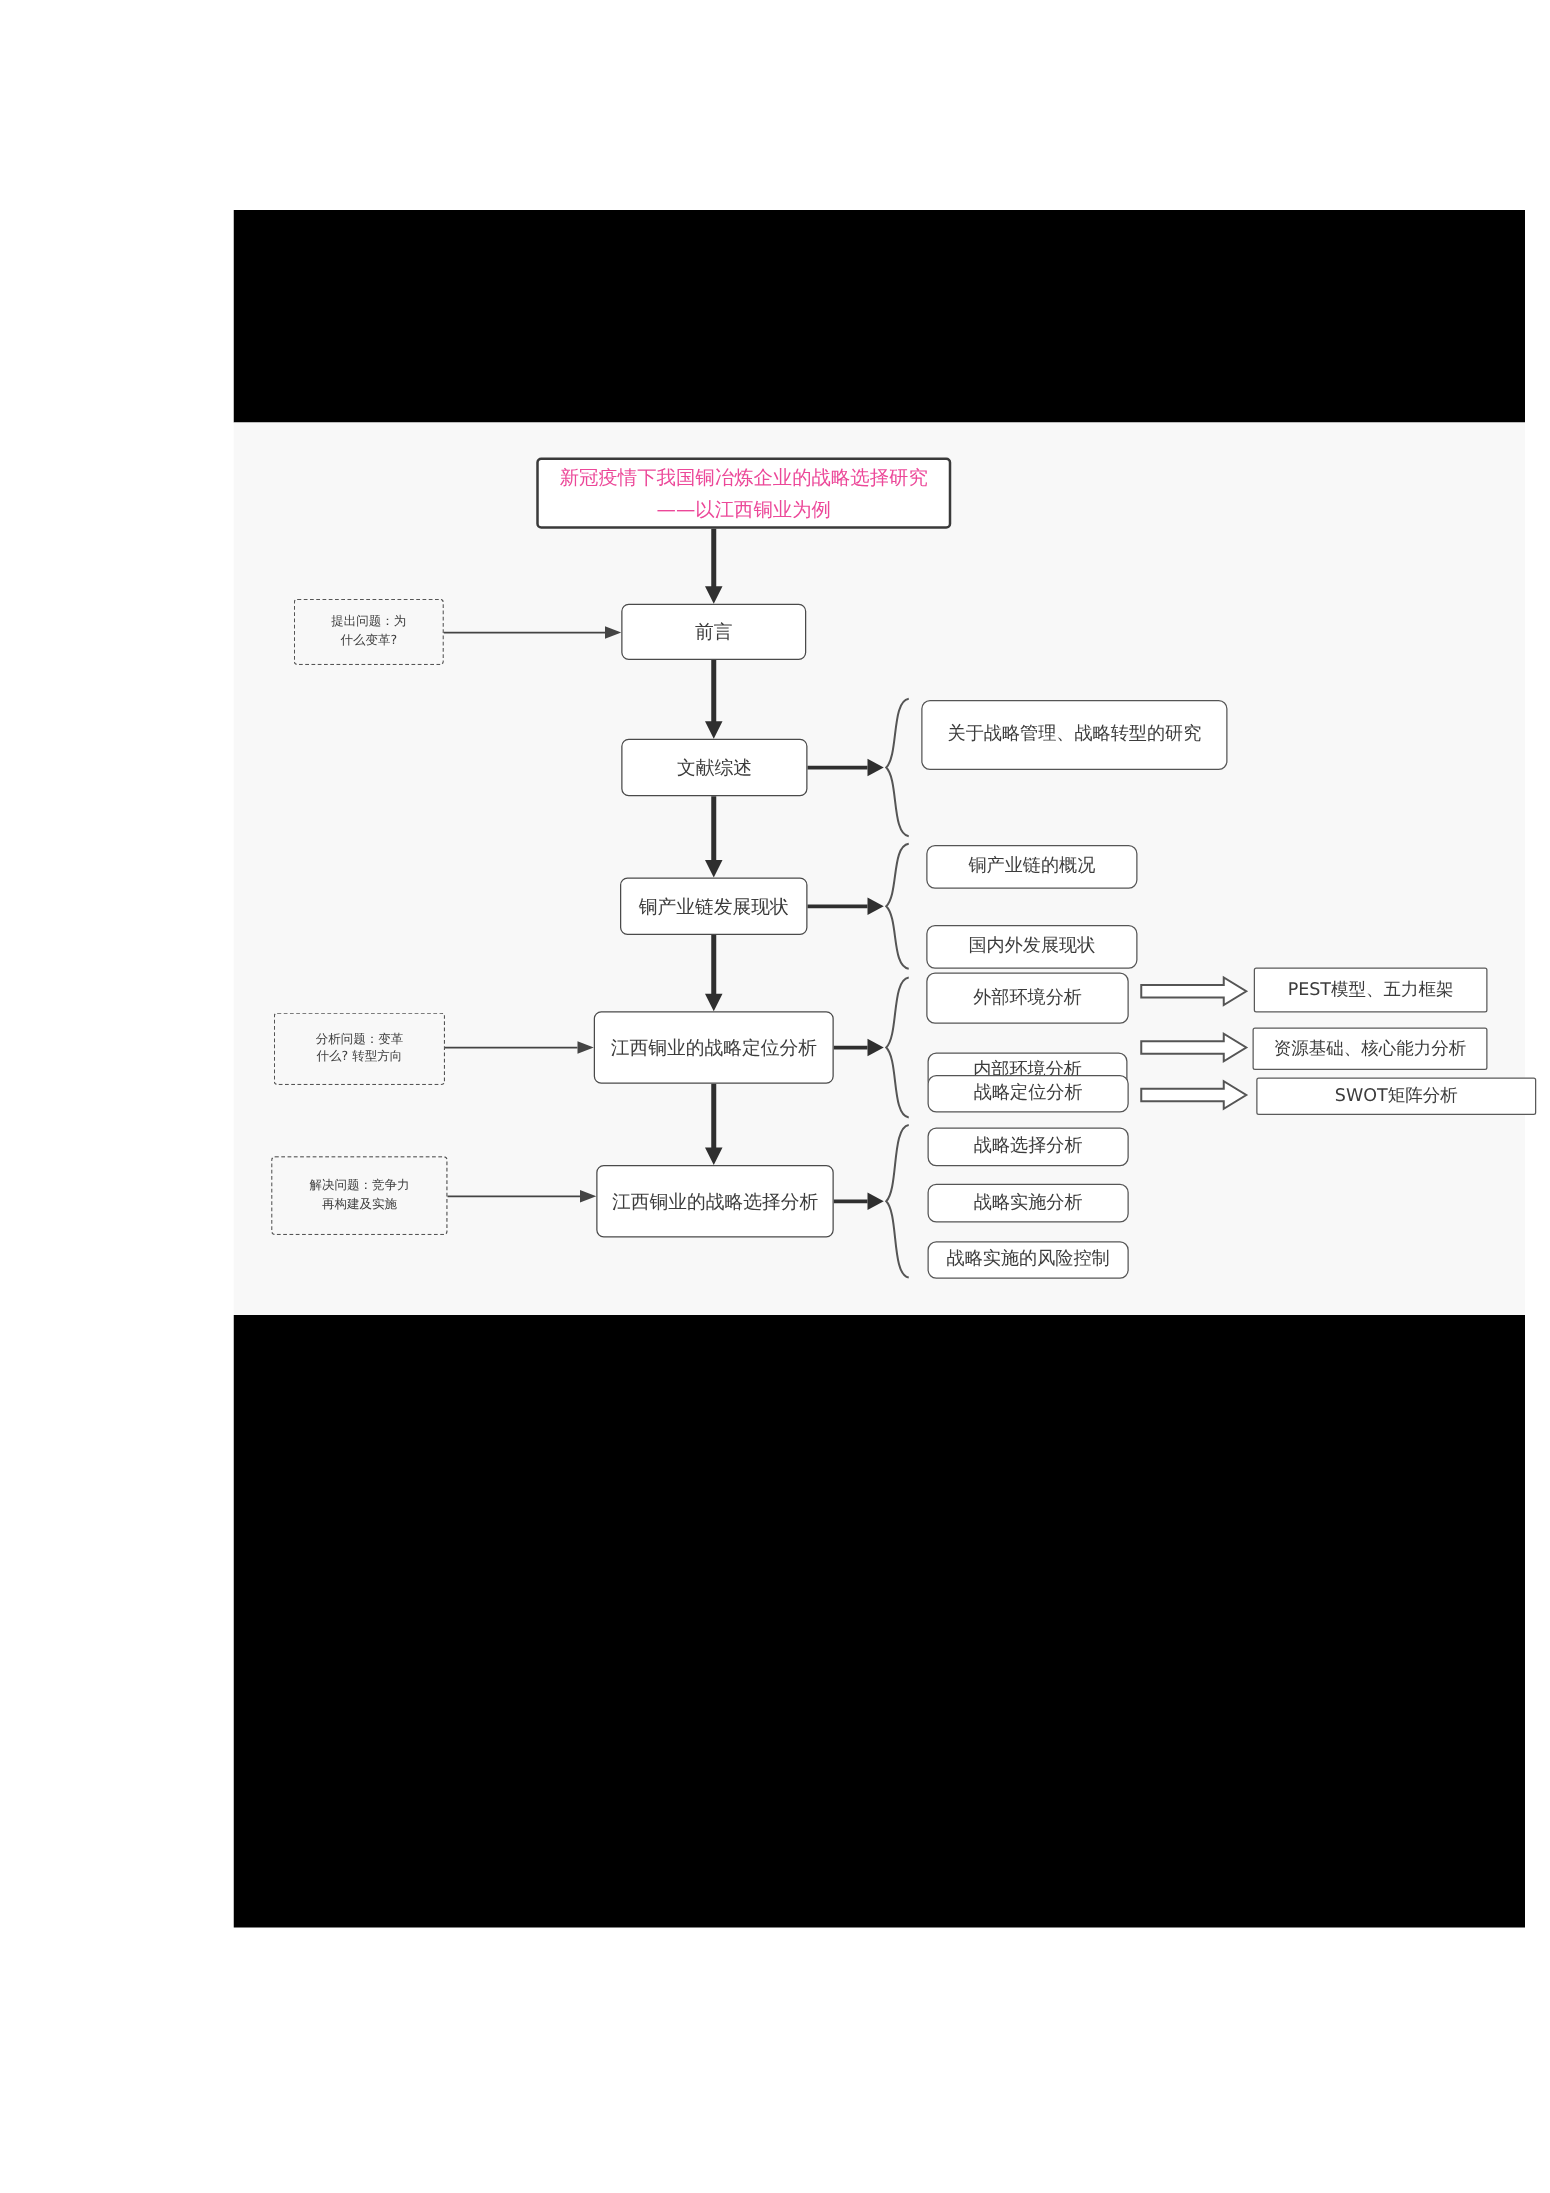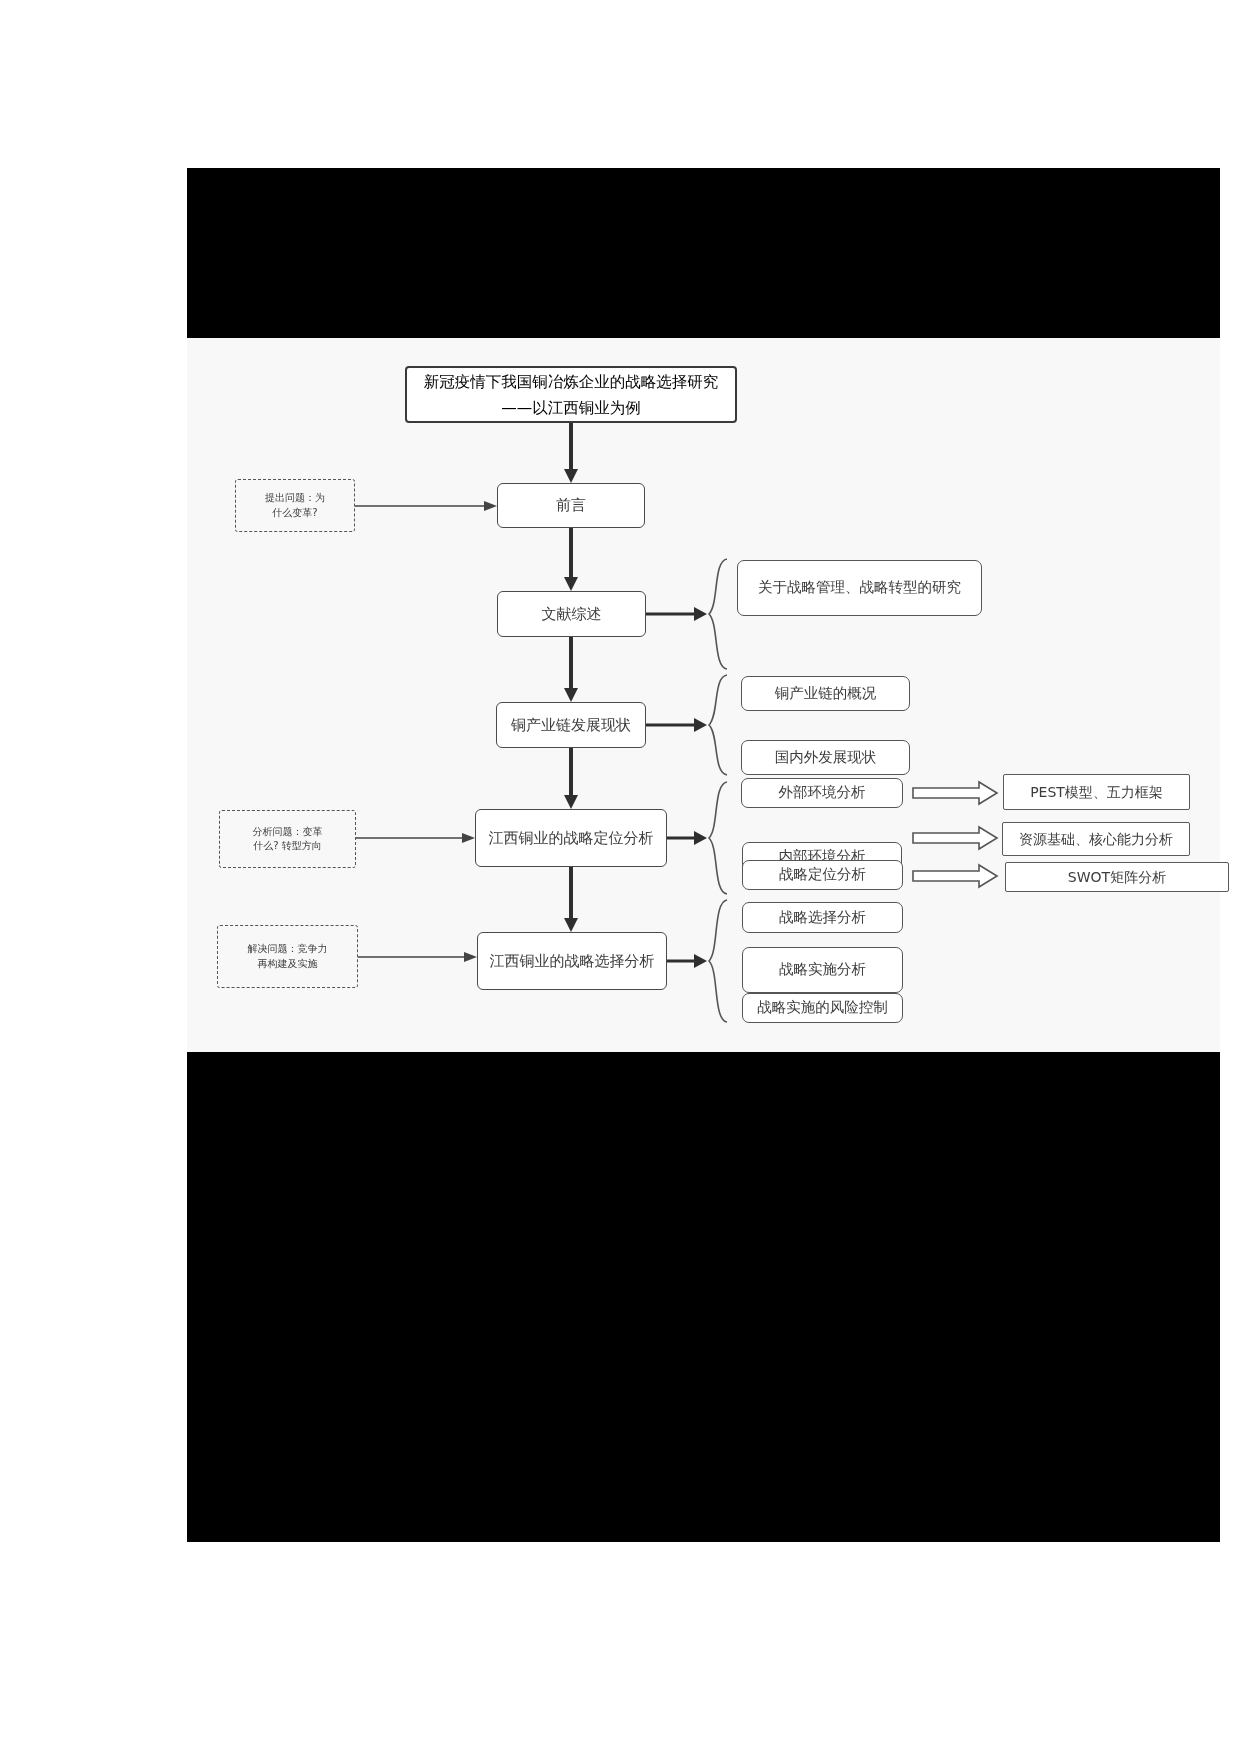--- a/index.html
+++ b/index.html
@@ -28,21 +28,22 @@
     text-align: center;
     background: #ffffff;
     white-space: pre-line;
     line-height: 1.5;
   }
   .title-box {
     border: 2.6px solid #3a3a3a;
     border-radius: 4px;
     font-size: 15.5px;
     line-height: 26px;
-    color: #000000;
+    color: #ec4899;
+    margin-left: 24px;
   }
   .main-box {
     border: 1.8px solid #4a4a4a;
     border-radius: 6px;
     font-size: 15px;
   }
   .branch-box {
     border: 1.5px solid #555;
     border-radius: 7px;
     font-size: 14.5px;
@@ -132,29 +133,29 @@
     <div class="node note-box" style="left:32px;top:472px;width:137px;height:58px">分析问题：变革
 什么? 转型方向</div>
     <div class="node note-box" style="left:30px;top:587px;width:141px;height:63px">解决问题：竞争力
 再构建及实施</div>
 
     <div class="node branch-box" style="left:550px;top:222px;width:245px;height:56px">关于战略管理、战略转型的研究</div>
 
     <div class="node branch-box" style="left:554px;top:338px;width:169px;height:35px">铜产业链的概况</div>
     <div class="node branch-box" style="left:554px;top:402px;width:169px;height:35px">国内外发展现状</div>
 
-    <div class="node branch-box" style="left:554px;top:440px;width:162px;height:30px">外部环境分析</div>
+    <div class="node branch-box" style="left:554px;top:440px;width:162px;height:41px">外部环境分析</div>
     <div class="node branch-box" style="left:555px;top:504px;width:160px;height:30px">内部环境分析</div>
     <div class="node branch-box" style="left:555px;top:522px;width:161px;height:30px">战略定位分析</div>
 
     <div class="node method-box" style="left:816px;top:436px;width:187px;height:36px">PEST模型、五力框架</div>
     <div class="node method-box" style="left:815px;top:484px;width:188px;height:34px">资源基础、核心能力分析</div>
     <div class="node method-box" style="left:818px;top:524px;width:224px;height:30px">SWOT矩阵分析</div>
 
     <div class="node branch-box" style="left:555px;top:564px;width:161px;height:31px">战略选择分析</div>
-    <div class="node branch-box" style="left:555px;top:609px;width:161px;height:46px">战略实施分析</div>
+    <div class="node branch-box" style="left:555px;top:609px;width:161px;height:31px">战略实施分析</div>
     <div class="node branch-box" style="left:555px;top:655px;width:161px;height:30px">战略实施的风险控制</div>
 
   </div>
 
   <div class="band band-bottom"></div>
 
 </div>
 
 </body></html>

